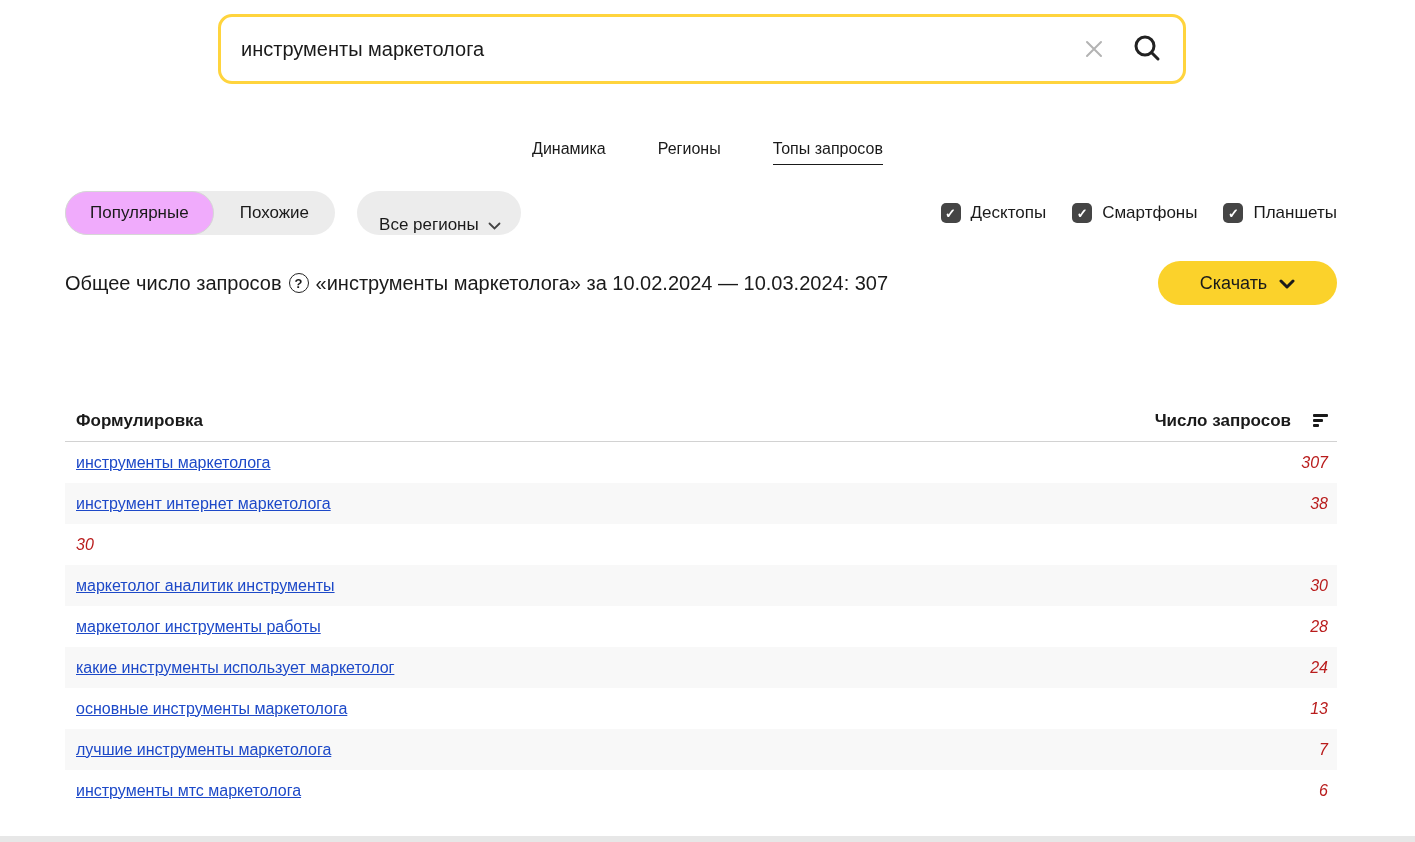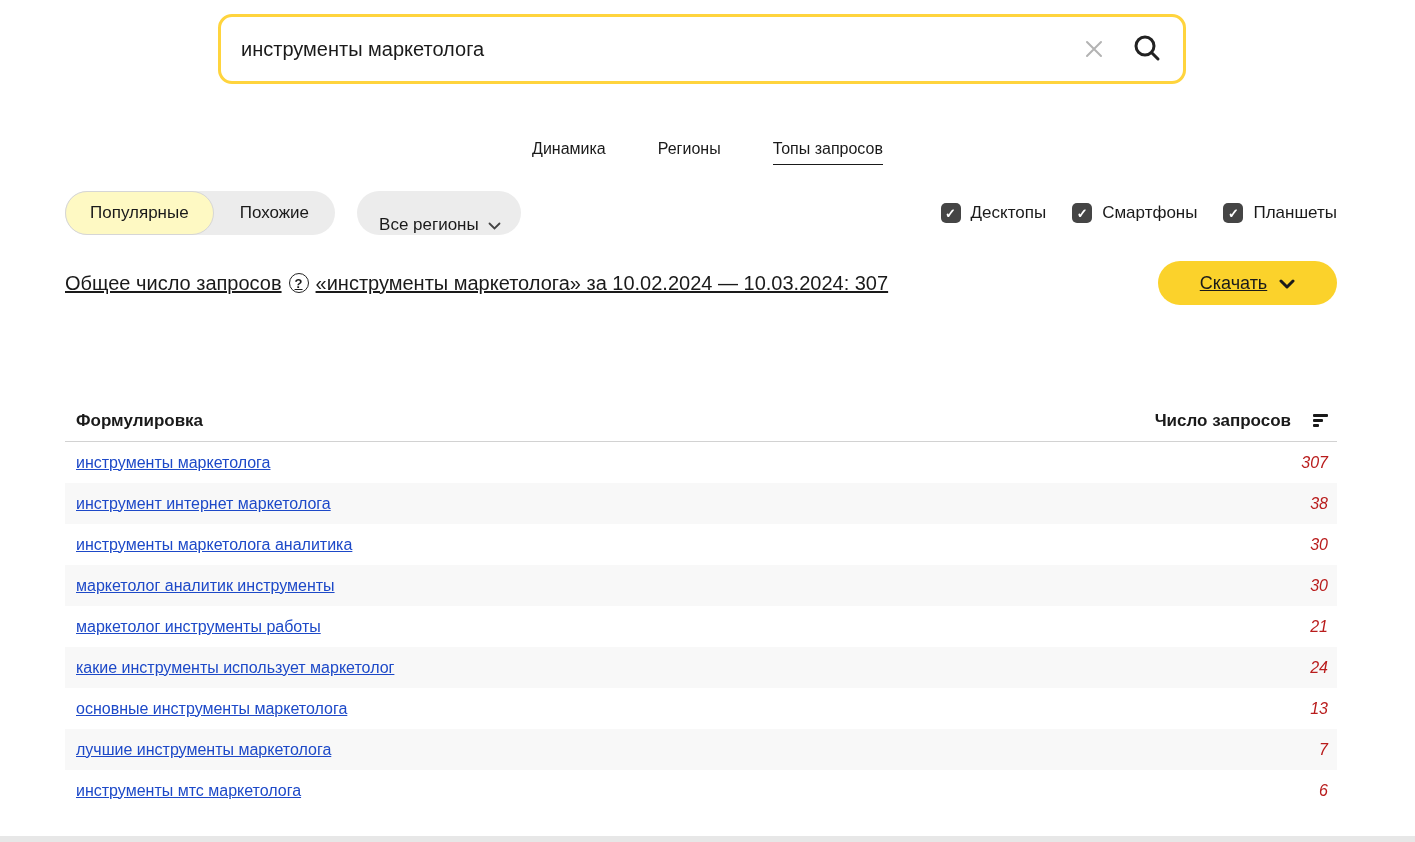--- a/index.html
+++ b/index.html
@@ -40,40 +40,40 @@
     display: flex; align-items: center; justify-content: space-between;
   }
   .filters-left { display: flex; align-items: center; gap: 22px; }
   .segmented {
     display: flex; background: #ececec; border-radius: 22px; height: 44px; align-items: stretch;
   }
   .segment {
     display: flex; align-items: center; padding: 0 26px;
     font-size: 17px; cursor: pointer; border-radius: 22px; white-space: nowrap;
   }
-  .segment.active { background: #fef9c3; border: 1px solid #d6d6d6; padding: 0 24px; }
+  .segment.active { background: #f0abfc; border: 1px solid #d6d6d6; padding: 0 24px; }
   .region-select {
     display: flex; align-items: flex-end; gap: 9px;
     background: #ececec; border-radius: 22px; height: 44px;
     padding: 0 20px 0 22px; font-size: 17px; cursor: pointer; white-space: nowrap;
   }
   .device-filters { display: flex; align-items: center; gap: 26px; }
   .device { display: flex; align-items: center; gap: 10px; cursor: pointer; }
   .checkbox {
     width: 20px; height: 20px; border-radius: 5px; background: #454545;
     display: flex; align-items: center; justify-content: center;
     color: #ffffff; font-size: 13px; font-weight: bold; line-height: 1;
   }
   .device-label { font-size: 17px; }
 
   
   .summary-row {
     margin-top: 26px;
     padding: 0 78px 0 65px;
-    display: flex; align-items: center; justify-content: space-between; text-decoration: underline;
+    display: flex; align-items: center; justify-content: space-between;
   }
   .summary { font-size: 20px; display: flex; align-items: center; gap: 7px; white-space: nowrap; }
   .help-icon {
     width: 20px; height: 20px; border: 1.5px solid #222; border-radius: 50%;
     display: inline-flex; align-items: center; justify-content: center;
     font-size: 13px; font-weight: bold; cursor: pointer; flex: 0 0 auto;
   }
   .download-btn {
     width: 179px; height: 44px; border: none; border-radius: 23px;
     background: #fbd22b; cursor: pointer;
@@ -193,30 +193,29 @@
 
   <div class="table-row">
     <a class="phrase-link">инструменты маркетолога</a>
     <span class="row-count">307</span>
   </div>
   <div class="table-row alt">
     <a class="phrase-link">инструмент интернет маркетолога</a>
     <span class="row-count">38</span>
   </div>
   <div class="table-row">
-    <a class="phrase-link">инструменты маркетолога аналитика</a>
     <span class="row-count">30</span>
   </div>
   <div class="table-row alt">
     <a class="phrase-link">маркетолог аналитик инструменты</a>
     <span class="row-count">30</span>
   </div>
   <div class="table-row">
     <a class="phrase-link">маркетолог инструменты работы</a>
-    <span class="row-count">21</span>
+    <span class="row-count">28</span>
   </div>
   <div class="table-row alt">
     <a class="phrase-link">какие инструменты использует маркетолог</a>
     <span class="row-count">24</span>
   </div>
   <div class="table-row">
     <a class="phrase-link">основные инструменты маркетолога</a>
     <span class="row-count">13</span>
   </div>
   <div class="table-row alt">

